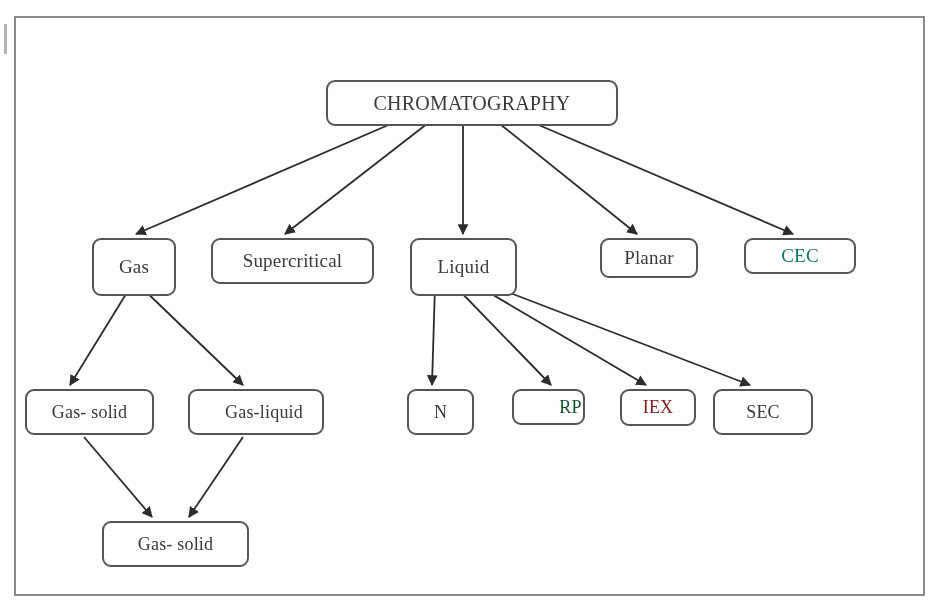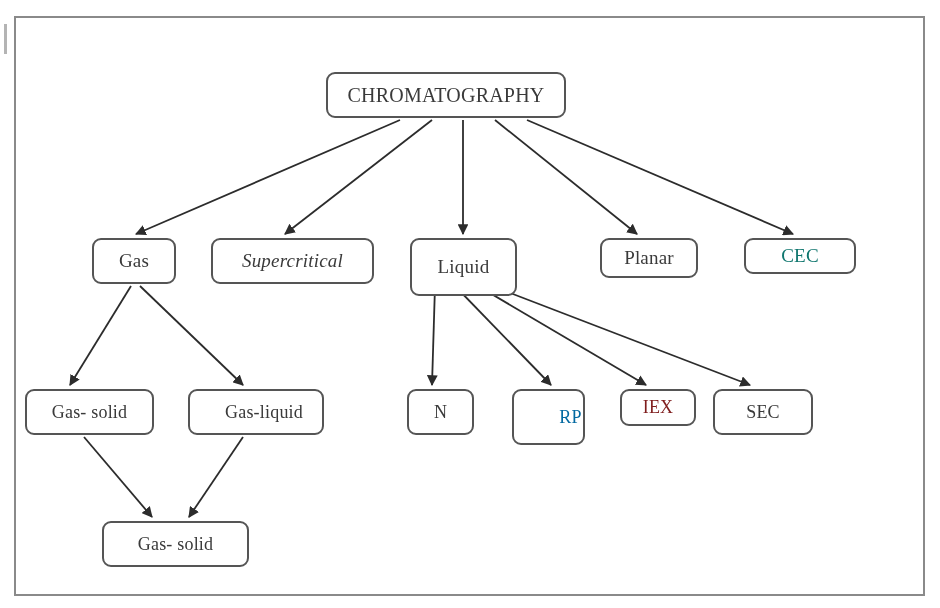--- a/index.html
+++ b/index.html
@@ -52,28 +52,28 @@
         <line x1="435" y1="286" x2="432" y2="385" marker-end="url(#arw)"></line>
         <line x1="455" y1="286" x2="551" y2="385" marker-end="url(#arw)"></line>
         <line x1="478" y1="286" x2="646" y2="385" marker-end="url(#arw)"></line>
         <line x1="492" y1="286" x2="750" y2="385" marker-end="url(#arw)"></line>
         <line x1="84" y1="437" x2="152" y2="517" marker-end="url(#arw)"></line>
         <line x1="243" y1="437" x2="189" y2="517" marker-end="url(#arw)"></line>
       </g>
   </svg>
 
   <div id="nodes">
-      <div class="node lvl1 root" style="left: 326px; top: 72px; width: 240px; height: 46px; border-color: rgb(85, 85, 85); color: rgb(58, 58, 58);">CHROMATOGRAPHY</div>
-      <div class="node lvl2" style="left: 92px; top: 238px; width: 84px; height: 46px; border-color: rgb(85, 85, 85); color: rgb(58, 58, 58);">Gas</div>
-      <div class="node lvl2" style="left: 211px; top: 238px; width: 163px; height: 46px; border-color: rgb(85, 85, 85); color: rgb(58, 58, 58); font-style: italic;">Supercritical</div>
+      <div class="node lvl1 root" style="left: 326px; top: 80px; width: 292px; height: 46px; border-color: rgb(85, 85, 85); color: rgb(58, 58, 58);">CHROMATOGRAPHY</div>
+      <div class="node lvl2" style="left: 92px; top: 238px; width: 84px; height: 58px; border-color: rgb(85, 85, 85); color: rgb(58, 58, 58);">Gas</div>
+      <div class="node lvl2" style="left: 211px; top: 238px; width: 163px; height: 46px; border-color: rgb(85, 85, 85); color: rgb(58, 58, 58);">Supercritical</div>
       <div class="node lvl2" style="left: 410px; top: 238px; width: 107px; height: 58px; border-color: rgb(85, 85, 85); color: rgb(58, 58, 58);">Liquid</div>
       <div class="node lvl2" style="left: 600px; top: 238px; width: 98px; height: 40px; border-color: rgb(85, 85, 85); color: rgb(58, 58, 58);">Planar</div>
       <div class="node lvl2" style="left: 744px; top: 238px; width: 112px; height: 36px; border-color: rgb(85, 85, 85); color: #0f766e;">CEC</div>
       <div class="node lvl3" style="left: 25px; top: 389px; width: 129px; height: 46px; border-color: rgb(85, 85, 85); color: rgb(58, 58, 58);">Gas- solid</div>
       <div class="node lvl3" style="left: 188px; top: 389px; width: 136px; height: 46px; border-color: rgb(85, 85, 85); color: rgb(58, 58, 58); padding-left: 16px;">Gas-liquid</div>
       <div class="node lvl3" style="left: 407px; top: 389px; width: 67px; height: 46px; border-color: rgb(85, 85, 85); color: rgb(58, 58, 58);">N</div>
-      <div class="node lvl3" style="left: 512px; top: 389px; width: 73px; height: 56px; border-color: rgb(85, 85, 85); color: #0369a1; padding-left: 44px;">RP</div>
+      <div class="node lvl3" style="left: 512px; top: 389px; width: 73px; height: 36px; border-color: rgb(85, 85, 85); color: #14532d; padding-left: 44px;">RP</div>
       <div class="node lvl3" style="left: 620px; top: 389px; width: 76px; height: 37px; border-color: rgb(85, 85, 85); color: #7f1d1d;">IEX</div>
       <div class="node lvl3" style="left: 713px; top: 389px; width: 100px; height: 46px; border-color: rgb(85, 85, 85); color: rgb(58, 58, 58);">SEC</div>
       <div class="node lvl4" style="left: 102px; top: 521px; width: 147px; height: 46px; border-color: rgb(85, 85, 85); color: rgb(58, 58, 58);">Gas- solid</div>
     </div>
 
 </div>
 
 </body></html>

